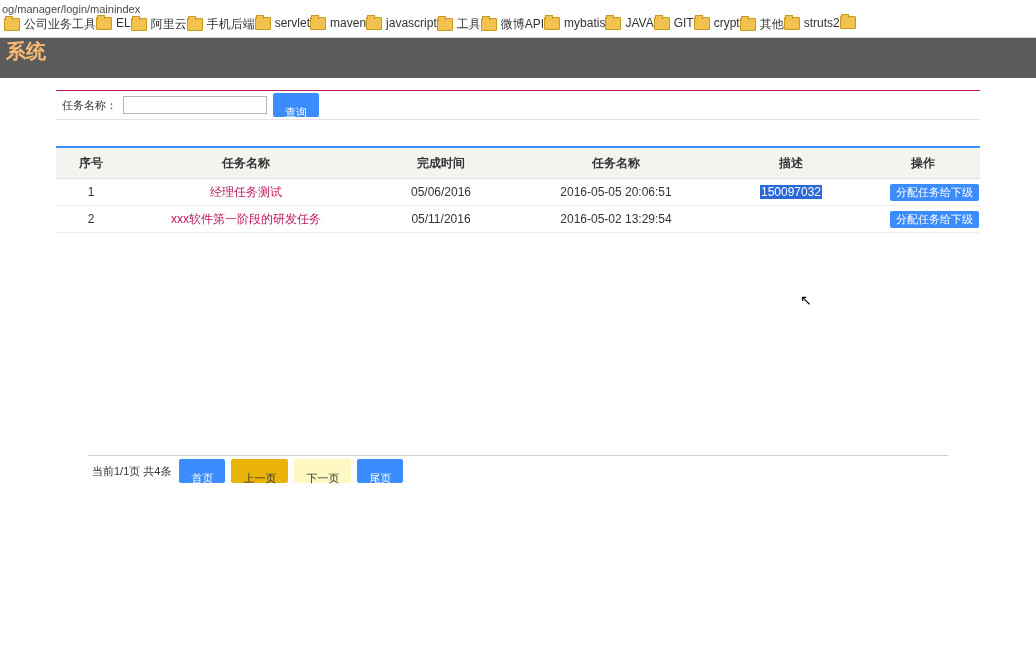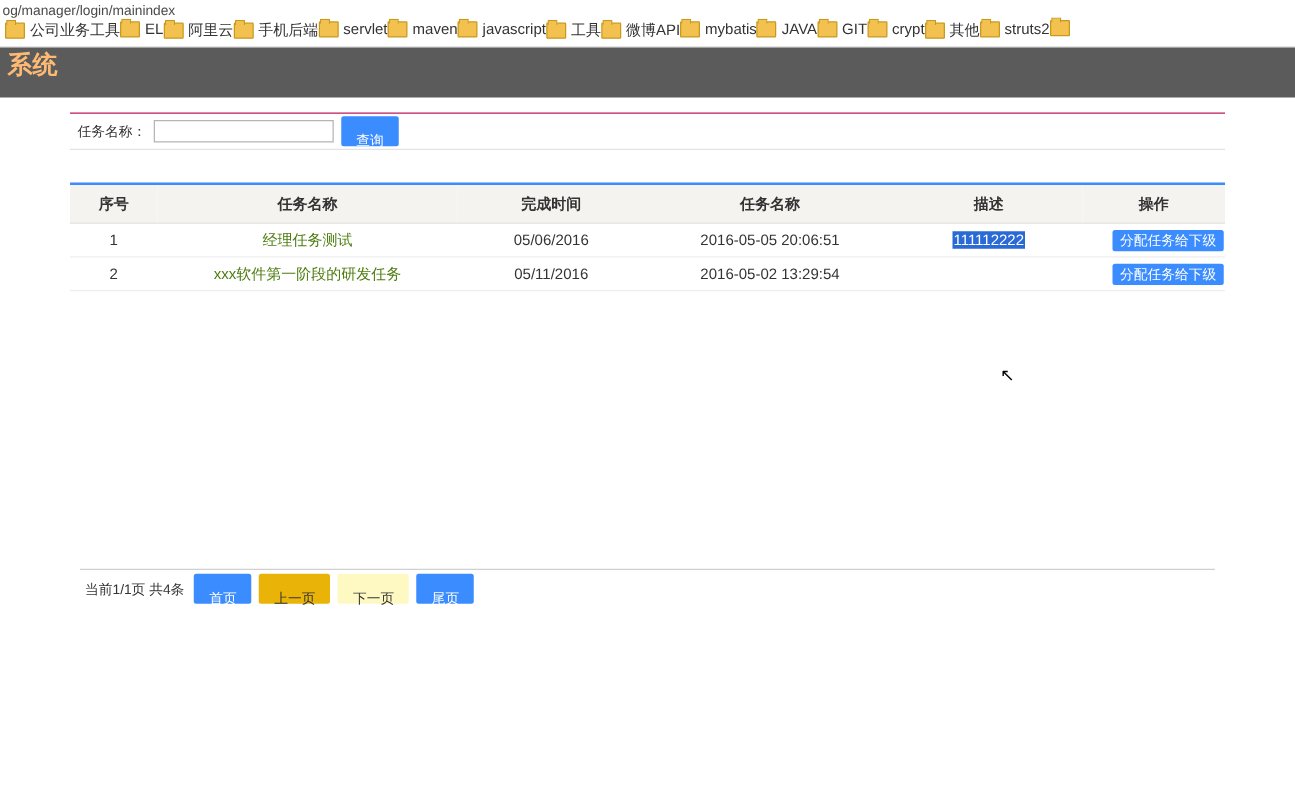--- a/index.html
+++ b/index.html
@@ -11,24 +11,24 @@
 .folder:before{content:"";position:absolute;top:-3px;left:0;width:6px;height:3px;background:#f2c150;border:1px solid #c79a1d;border-bottom:none;border-top-left-radius:1px;border-top-right-radius:1px}
 .hdr{height:40px;background:#5b5b5b;color:#fdba74;font-size:20px;font-weight:bold;display:flex;align-items:flex-start;padding-left:6px}
 .search-bar{margin:12px 56px 0 56px;background:#fff;border-top:1px solid #be185d;border-bottom:1px solid #e3e3e3;height:28px;display:flex;align-items:center;padding-left:6px;gap:6px}
 .lbl{font-size:11px;color:#333}
 .txt{width:138px;height:16px;border:1px solid #b5b5b5;font-size:11px;padding:0 2px}
 .btn{background:#3b8cff;color:#fff;border:none;height:18px;padding:12px 12px;font-size:11px;cursor:pointer;border-radius:2px}
 .tbl-wrap{margin:26px 56px 0 56px;border-top:2px solid #3b8cff}
 table{width:100%;border-collapse:collapse;table-layout:fixed;font-size:12px}
 thead th{background:#f5f3ef;height:28px;border-bottom:1px solid #e3e3e3;font-weight:bold;color:#333;text-align:center}
 tbody td{height:24px;border-bottom:1px solid #eee;text-align:center;color:#333}
-.lnk{color:#4d7c0f;cursor:pointer}
+.lnk{color:#be185d;cursor:pointer}
 .hl{background:#2a6ad6;color:#fff;padding:0 1px}
 .action-btn{background:#3b8cff;color:#fff;font-size:11px;padding:1px 6px;border-radius:2px;cursor:pointer;display:inline-block}
-.pager{margin:0 64px;border-top:1px solid #d0d0d0;height:30px;display:flex;align-items:center;gap:6px;font-size:11px;padding-left:4px;position:absolute;left:0;right:0;top:455px}
+.pager{margin:0 88px;border-top:1px solid #d0d0d0;height:30px;display:flex;align-items:center;gap:6px;font-size:11px;padding-left:4px;position:absolute;left:0;right:0;top:455px}
 .pinfo{color:#333;margin-right:2px}
 .cursor{position:absolute;left:800px;top:292px;font-size:14px;color:#000;pointer-events:none}
 </style>
 </head>
 <body>
 <div id="root">
 
 <div class="addr">og/manager/login/mainindex</div>
 
 <div class="bm" id="bm">
@@ -126,21 +126,21 @@
             <th>描述</th>
             <th>操作</th>
           </tr>
         </thead>
     <tbody id="tbody">
           <tr>
             <td>1</td>
             <td><span class="lnk">经理任务测试</span></td>
             <td>05/06/2016</td>
             <td>2016-05-05 20:06:51</td>
-            <td><span class="hl">111112222</span></td>
+            <td><span class="hl">150097032</span></td>
             <td style="text-align: right;"><span class="action-btn">分配任务给下级</span></td>
           </tr>
           <tr>
             <td>2</td>
             <td><span class="lnk">xxx软件第一阶段的研发任务</span></td>
             <td>05/11/2016</td>
             <td>2016-05-02 13:29:54</td>
             <td></td>
             <td style="text-align: right;"><span class="action-btn">分配任务给下级</span></td>
           </tr>

